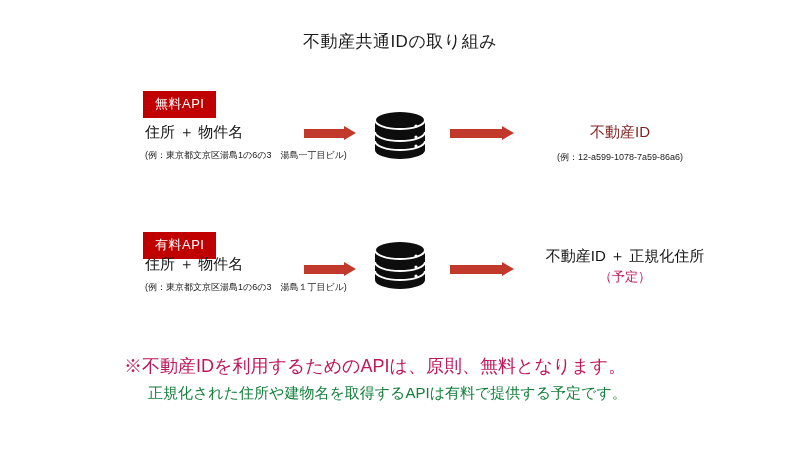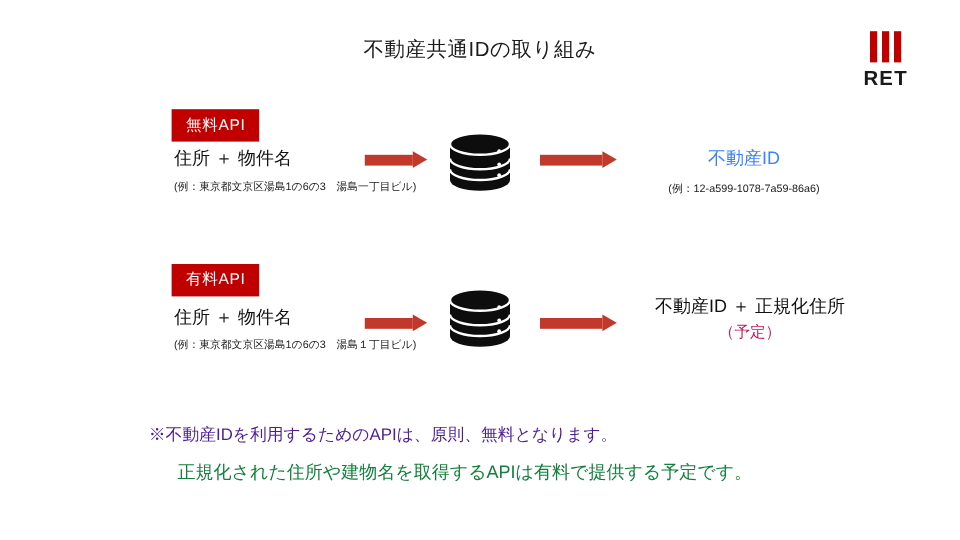--- a/index.html
+++ b/index.html
@@ -64,21 +64,21 @@
   .badge {
     position: absolute;
     background: #c00000;
     color: #ffffff;
     font-size: 13px;
     padding: 4px 12px 5px 12px;
     letter-spacing: 0.5px;
     white-space: nowrap;
   }
   .badge-free { top: 91px; left: 143px; text-align: center; }
-  .badge-paid { top: 220px; left: 143px; }
+  .badge-paid { top: 232px; left: 143px; }
 
   
   .input-block {
     position: absolute;
     text-align: left;
   }
   .input-main {
     font-size: 15px;
     color: #111;
     white-space: nowrap;
@@ -136,21 +136,21 @@
   
   .out-free {
     position: absolute;
     top: 123px;
     left: 505px;
     width: 230px;
     text-align: center;
   }
   .out-free .out-main {
     font-size: 15px;
-    color: #3b82f6;
+    color: #7f1d1d;
   }
   .out-free .out-example {
     margin-top: 9px;
     font-size: 9px;
     color: #1a1a1a;
   }
   .out-paid {
     position: absolute;
     top: 232px;
     left: 505px;
@@ -175,46 +175,38 @@
     line-height: 1.5;
     text-align: left;
     padding-left: 20px;
   }
 
   
   .note1 {
     position: absolute;
     top: 354px;
     left: 124px;
-    font-size: 14px;
-    color: #4c1d95;
+    font-size: 18px;
+    color: #be185d;
   }
   .note2 {
     position: absolute;
     top: 384px;
     left: 148px;
     font-size: 15px;
     color: #15803d;
   }
 </style>
 </head>
 <body>
 
 <div class="slide">
 
   <div class="title">不動産共通IDの取り組み</div>
 
-  <div class="logo">
-    <div class="logo-bars">
-      <span></span>
-        <span></span>
-        <span></span>
-    </div>
-    <div class="logo-text">RET</div>
-  </div>
 
   <div class="badge badge-free">無料API</div>
 
   <div class="input-block in-free">
     <div class="input-main">住所 ＋ 物件名</div>
     <div class="input-example">(例：東京都文京区湯島1の6の3　湯島一丁目ビル)</div>
   </div>
 
   <div class="arrow arrow-a1">
     <div class="shaft"></div>

